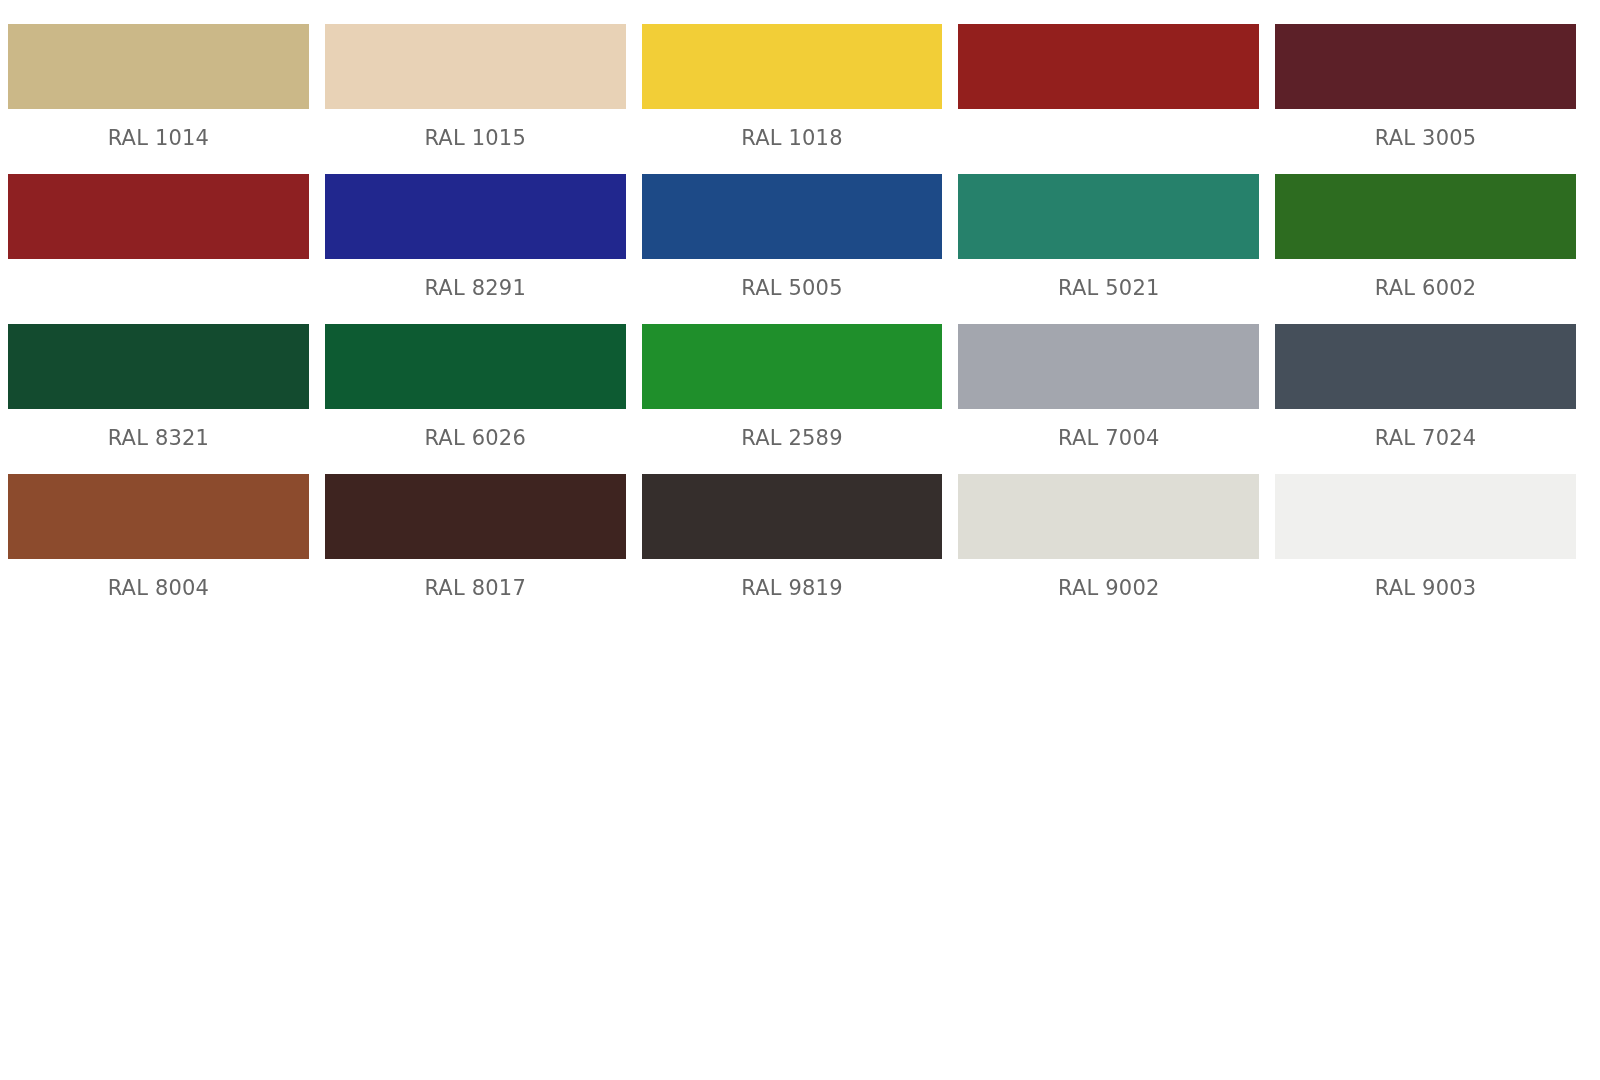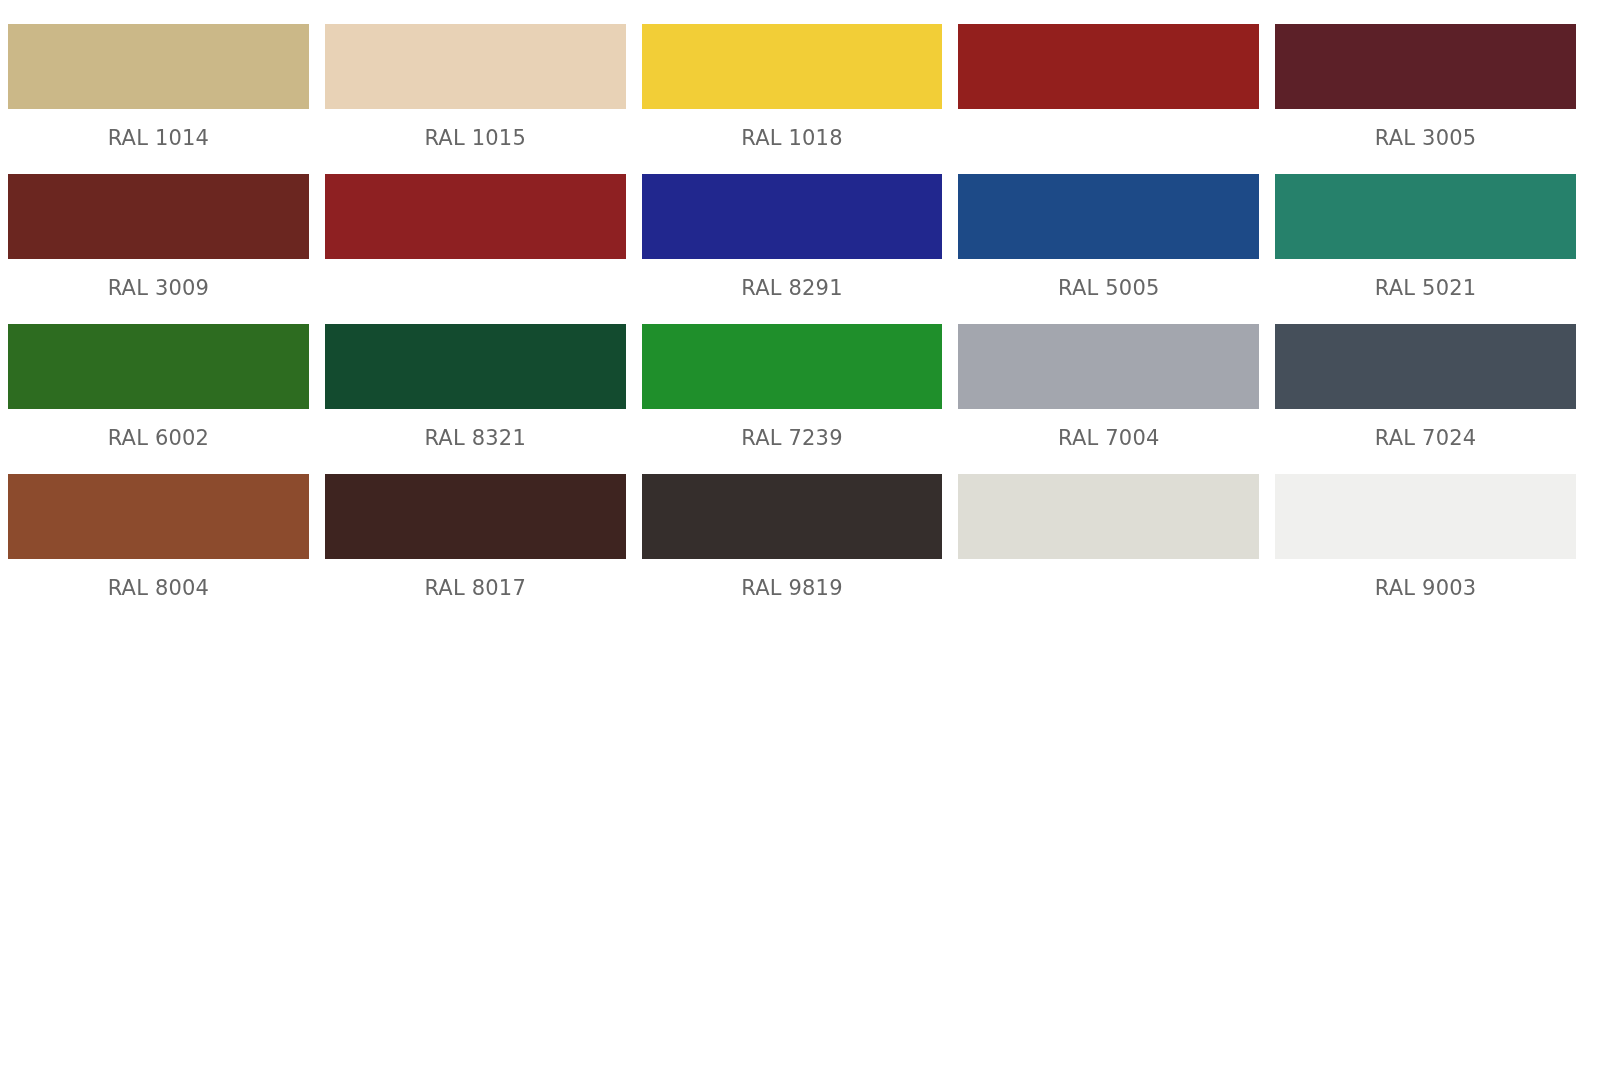--- a/index.html
+++ b/index.html
@@ -63,24 +63,20 @@
       <div class="swatch-label">RAL 1018</div>
     </div>
     <div class="swatch-cell">
       <div class="swatch-chip" style="background-color: rgb(147, 31, 29);"></div>
     </div>
     <div class="swatch-cell">
       <div class="swatch-chip" style="background-color: rgb(92, 32, 40);"></div>
       <div class="swatch-label">RAL 3005</div>
     </div>
     <div class="swatch-cell">
-      <div class="swatch-chip" style="background-color: rgb(107, 38, 32);"></div>
-      <div class="swatch-label">RAL 3009</div>
-    </div>
-    <div class="swatch-cell">
       <div class="swatch-chip" style="background-color: rgb(142, 32, 34);"></div>
     </div>
     <div class="swatch-cell">
       <div class="swatch-chip" style="background-color: rgb(33, 39, 142);"></div>
       <div class="swatch-label">RAL 8291</div>
     </div>
     <div class="swatch-cell">
       <div class="swatch-chip" style="background-color: rgb(29, 74, 135);"></div>
       <div class="swatch-label">RAL 5005</div>
     </div>
@@ -90,22 +86,26 @@
     </div>
     <div class="swatch-cell">
       <div class="swatch-chip" style="background-color: rgb(45, 108, 32);"></div>
       <div class="swatch-label">RAL 6002</div>
     </div>
     <div class="swatch-cell">
       <div class="swatch-chip" style="background-color: rgb(19, 75, 47);"></div>
       <div class="swatch-label">RAL 8321</div>
     </div>
     <div class="swatch-cell">
+      <div class="swatch-chip" style="background-color: rgb(13, 91, 50);"></div>
+      <div class="swatch-label">RAL 6026</div>
+    </div>
+    <div class="swatch-cell">
       <div class="swatch-chip" style="background-color: rgb(31, 143, 43);"></div>
-      <div class="swatch-label">RAL 7239</div>
+      <div class="swatch-label">RAL 2589</div>
     </div>
     <div class="swatch-cell">
       <div class="swatch-chip" style="background-color: rgb(163, 166, 174);"></div>
       <div class="swatch-label">RAL 7004</div>
     </div>
     <div class="swatch-cell">
       <div class="swatch-chip" style="background-color: rgb(69, 79, 90);"></div>
       <div class="swatch-label">RAL 7024</div>
     </div>
     <div class="swatch-cell">
@@ -115,18 +115,19 @@
     <div class="swatch-cell">
       <div class="swatch-chip" style="background-color: rgb(62, 36, 32);"></div>
       <div class="swatch-label">RAL 8017</div>
     </div>
     <div class="swatch-cell">
       <div class="swatch-chip" style="background-color: rgb(53, 46, 44);"></div>
       <div class="swatch-label">RAL 9819</div>
     </div>
     <div class="swatch-cell">
       <div class="swatch-chip" style="background-color: rgb(222, 221, 213);"></div>
+      <div class="swatch-label">RAL 9002</div>
     </div>
     <div class="swatch-cell">
       <div class="swatch-chip" style="background-color: rgb(240, 240, 238);"></div>
       <div class="swatch-label">RAL 9003</div>
     </div>
   </div>
 
 </body></html>

